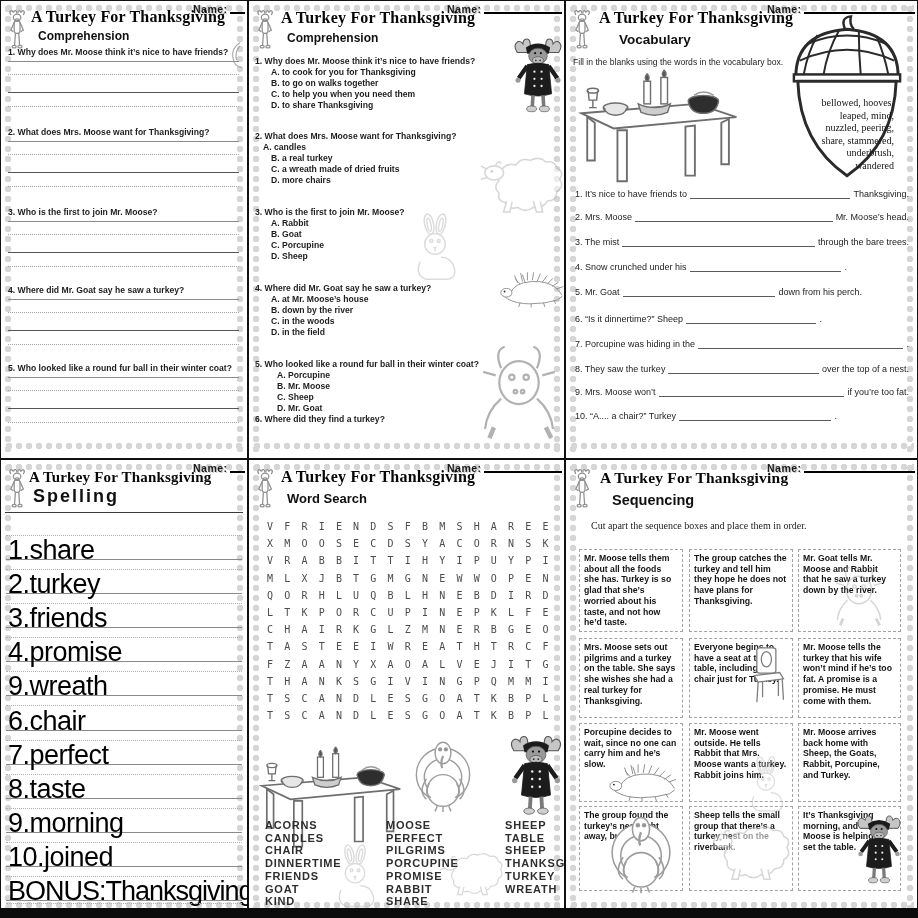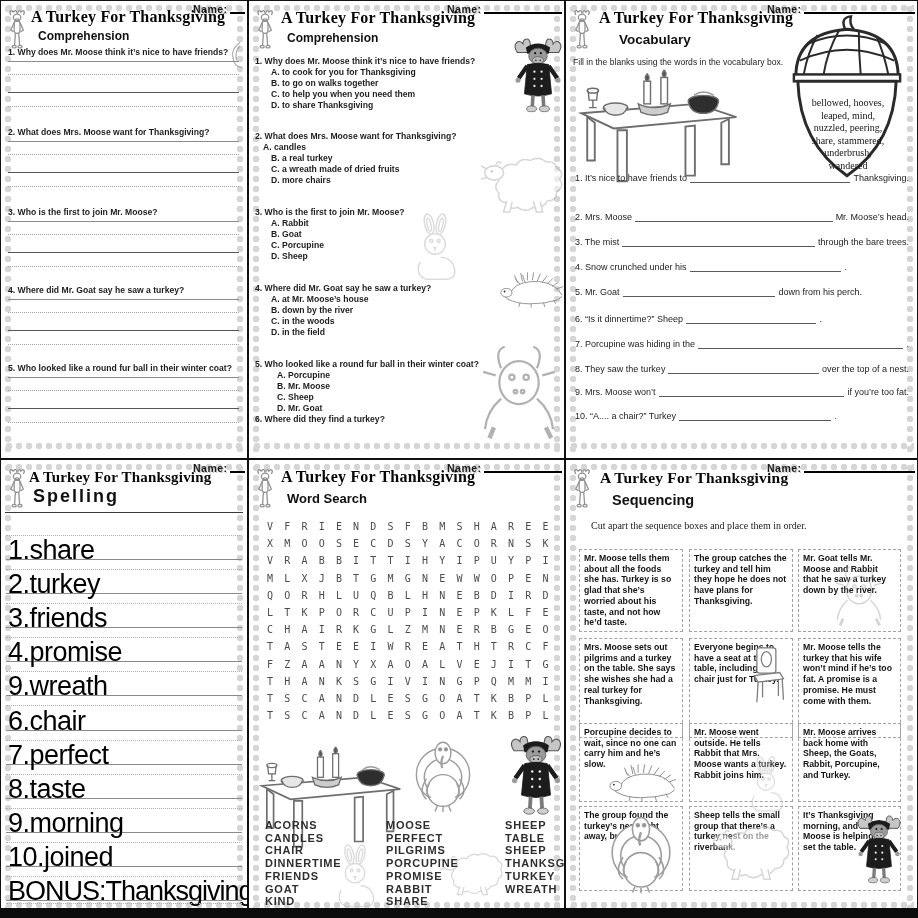--- a/index.html
+++ b/index.html
@@ -41,42 +41,42 @@
   .ln.d2{top:59px;border-top:1px dotted #a3a3a3}
 
   
   .mcq{position:absolute;left:6px;width:230px;font-size:8.6px;font-weight:600;color:#1d1d1d;line-height:11px}
   .opt{margin-left:16px}
   .art{position:absolute}
   .faint{opacity:.55}
 
   
   .instr{position:absolute;font-size:8.6px;color:#1d1d1d}
-  .acorn-text{position:absolute;text-align:center;font-family:"Liberation Serif",serif;font-size:10px;line-height:12.6px;color:#151515}
+  .acorn-text{position:absolute;text-align:right;font-family:"Liberation Serif",serif;font-size:10px;line-height:12.6px;color:#151515}
   .vs{position:absolute;left:9px;right:8px;display:flex;align-items:flex-end;font-size:9px;color:#232323;white-space:nowrap}
   .vs .blank{flex:1;border-bottom:1.2px solid #5a5a5a;margin:0 3px;height:9px;min-width:20px}
 
   
   .sp-head-rule{position:absolute;left:4px;right:4px;top:52px;border-top:1.4px solid #3a3a3a}
   .sp-rows{position:absolute;left:5px;right:5px;top:66px}
   .sp-row{position:relative;height:33.1px;border-bottom:1.3px solid #8a8a8a}
   .sp-row::before{content:"";position:absolute;left:0;right:0;top:9px;border-top:1px dotted #b0b0b0}
   .sp-word{position:absolute;left:2px;bottom:-7px;font-size:27px;font-weight:400;letter-spacing:-.5px;color:#000;font-family:"Liberation Sans",sans-serif}
   .sp-tail{position:absolute;left:5px;right:5px;top:443px;border-top:1px dotted #b0b0b0}
 
   
   .ws-grid{position:absolute;left:18px;top:61px}
   .ws-row{height:17.2px;font-family:"DejaVu Sans Mono",monospace;font-size:10px;letter-spacing:11.2px;color:#4c4c4c;white-space:nowrap}
   .ws-col{position:absolute;top:359px;font-size:11px;font-weight:600;letter-spacing:.8px;color:#2e2e2e;line-height:12.7px}
   .ws-c1{left:16px}.ws-c2{left:137px}.ws-c3{left:256px}
 
   
   .seq-instr{position:absolute;left:25px;top:60px;font-family:"Liberation Serif",serif;font-size:10px;color:#1b1b1b}
   .sq{position:absolute;border:1.4px dashed #a2a2a2;box-sizing:border-box;padding:3px 4px;font-size:8.7px;font-weight:600;color:#141414;line-height:10.7px;background:transparent}
-  .r1{top:89px;height:83px}.r2{top:178px;height:100px}.r3{top:263px;height:79px}.r4{top:346px;height:85px}
+  .r1{top:89px;height:83px}.r2{top:178px;height:80px}.r3{top:263px;height:79px}.r4{top:346px;height:85px}
   .c1{left:13px;width:104px}.c2{left:123px;width:104px}.c3{left:232px;width:103px}
 </style>
 </head>
 <body>
 
 <svg width="0" height="0" style="position:absolute" aria-hidden="true">
 <defs>
   <symbol id="sym-moose-small" viewBox="0 0 60 100">
     <g fill="none" stroke="#8f8f8f" stroke-width="3">
       <path d="M14 14 C8 4 16 0 20 8 M20 8 C22 1 30 2 28 10"></path>
@@ -371,21 +371,21 @@
       </svg>
     <div class="acorn-text" style="left:236px;top:96px;width:92px">
       <div>bellowed, hooves,</div>
       <div>leaped, mind,</div>
       <div>nuzzled, peering,</div>
       <div>share, stammered,</div>
       <div>underbrush,</div>
       <div>wandered</div>
     </div>
 
-    <div class="vs" style="top:172px">
+    <div class="vs" style="top:188px">
         <span>1.  It’s nice to have friends to</span>
         <span class="blank"></span>
         <span>Thanksgiving.</span>
       </div>
     <div class="vs" style="top:211px">
         <span>2.  Mrs. Moose</span>
         <span class="blank"></span>
         <span>Mr. Moose’s head.</span>
       </div>
     <div class="vs" style="top:236px">

